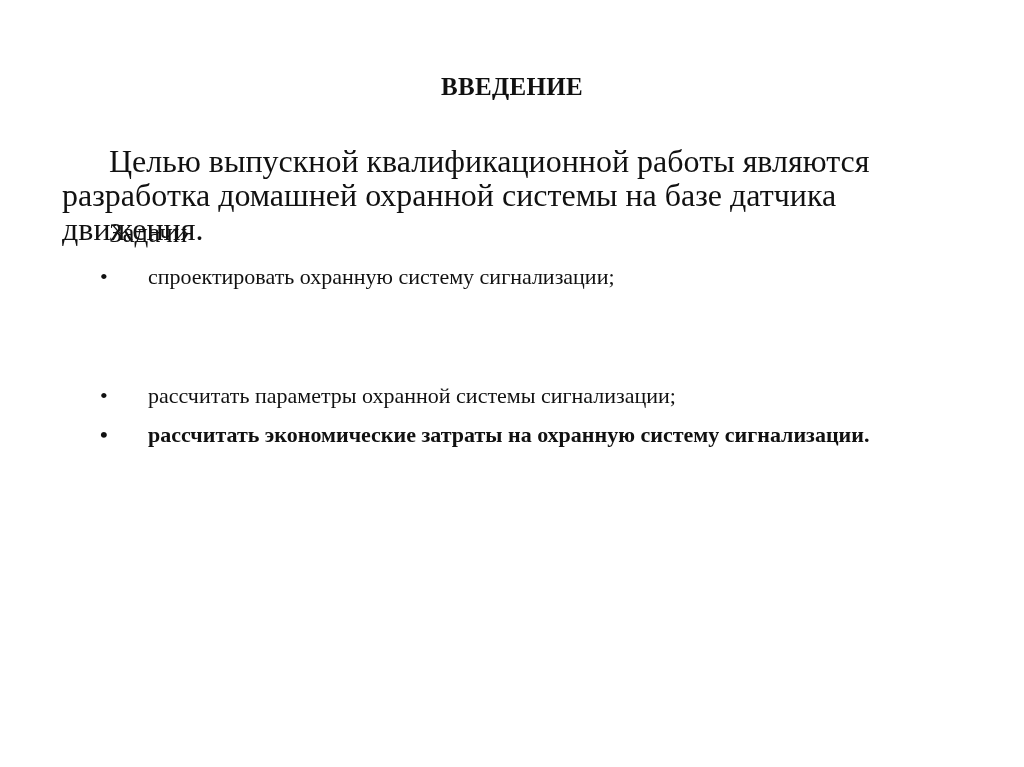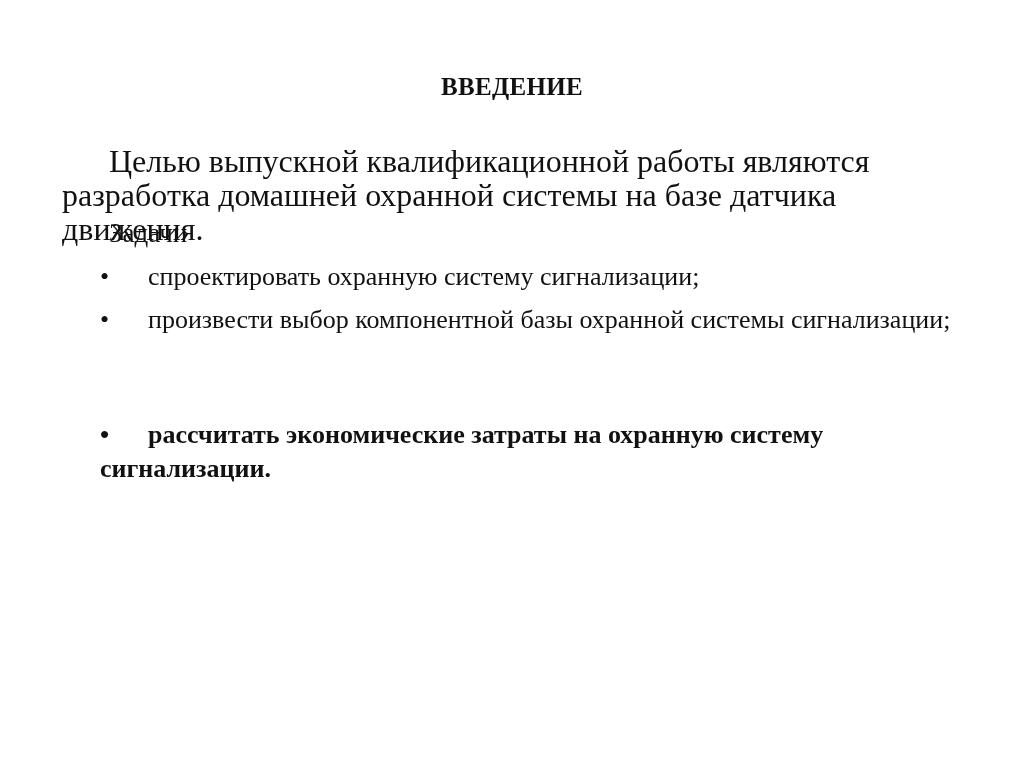--- a/index.html
+++ b/index.html
@@ -48,21 +48,21 @@
       position: absolute;
       top: 206px;
       left: 109px;
       font-size: 27px;
       line-height: 34px;
     }
     .task {
       position: absolute;
       left: 100px;
       width: 860px;
-      font-size: 26px;
+      font-size: 22px;
       line-height: 34px;
     }
     .task .bullet {
       display: inline-block;
       width: 48px;
     }
     #task-0 { top: 250px; }
     #task-1 { top: 293px; }
     #task-2 { top: 369px; }
     #task-3 { top: 408px; font-weight: bold; }
@@ -74,21 +74,21 @@
   <div class="title">ВВЕДЕНИЕ</div>
 
   <div class="body-text intro">Целью выпускной квалификационной работы являются разработка домашней охранной системы на базе датчика движения.</div>
 
   <div class="tasks-label">Задачи</div>
 
   <div class="task" id="task-0">
     <span class="bullet">•</span><span>спроектировать охранную систему сигнализации;</span>
   </div>
 
-  <div class="task" id="task-1">
-    <span class="bullet">•</span><span>произвести выбор компонентной базы охранной системы сигнализации;</span>
+
+  <div class="task" id="task-2">
+    <span class="bullet">•</span><span>рассчитать параметры охранной системы сигнализации;</span>
   </div>
-
 
   <div class="task" id="task-3">
     <span class="bullet">•</span><span>рассчитать экономические затраты на охранную систему сигнализации.</span>
   </div>
 </div>
 
 </body></html>

